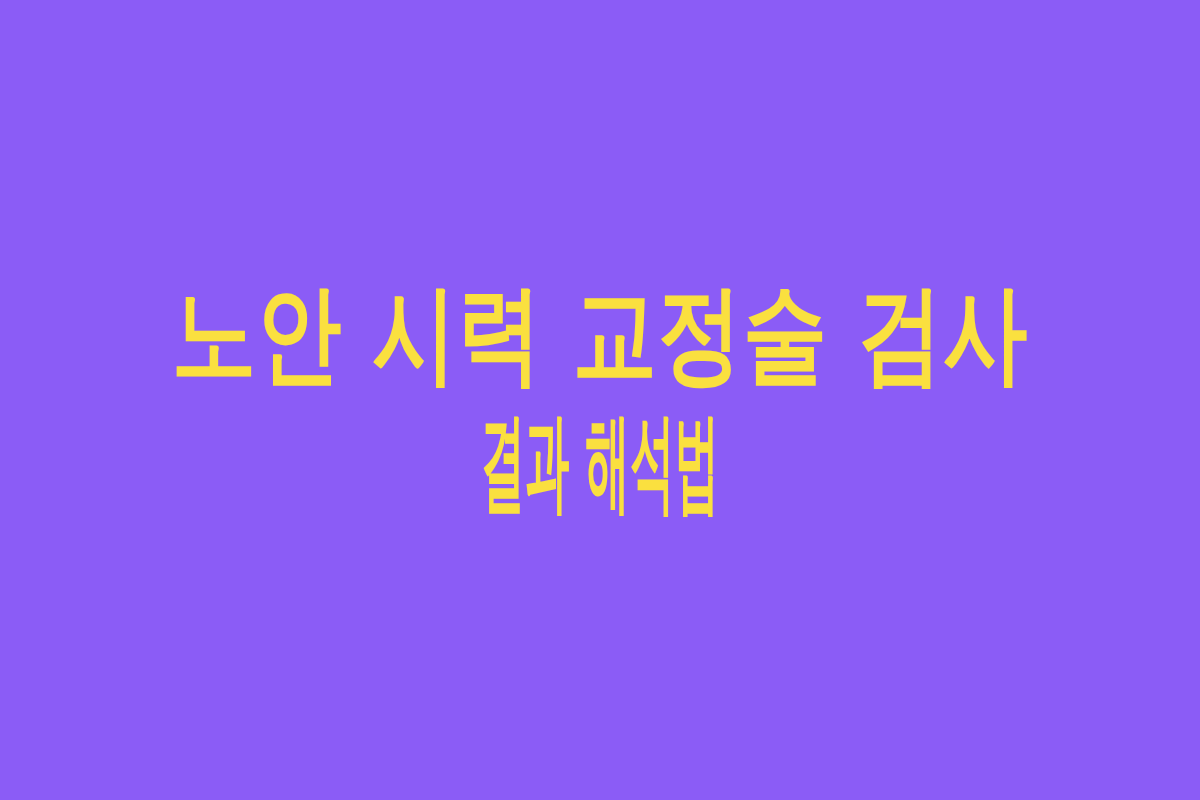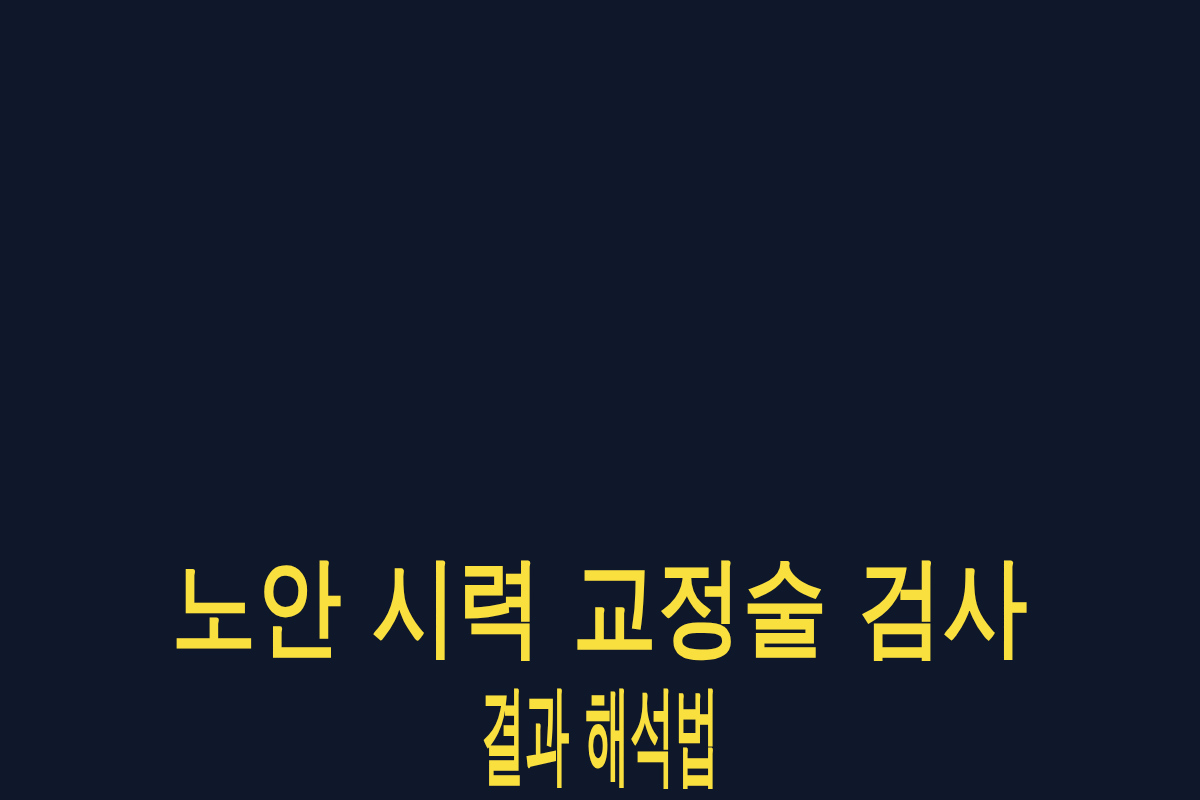--- a/index.html
+++ b/index.html
@@ -60,21 +60,21 @@
 
   .headline-line--secondary {
     font-size: 108px;
     line-height: 128px;
     letter-spacing: 1px;
   }
 </style>
 </head>
 <body style="background-color: rgb(16, 106, 95);">
 
-<div id="title-card" style="background-color: #0f172a; justify-content: flex-end;">
+<div id="title-card" style="background-color: #8b5cf6;">
 
   <div id="headline">
 
     <span class="headline-line headline-line--primary" style="color: rgb(250, 224, 63); display: inline-block; transform: scaleX(0.7808); transform-origin: center center;">노안 시력 교정술 검사</span>
 
     <span class="headline-line headline-line--secondary" style="color: rgb(250, 224, 63); display: inline-block; transform: scaleX(0.4083); transform-origin: center center;">결과 해석법</span>
 
   </div>
 
 </div>

